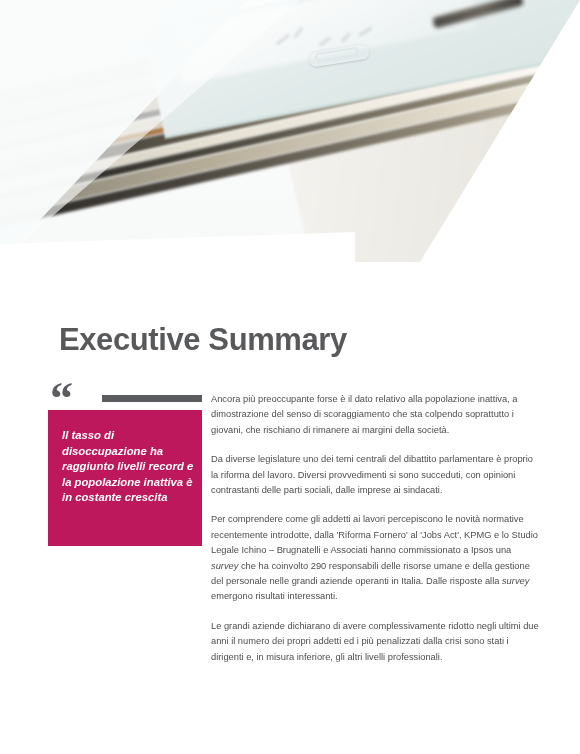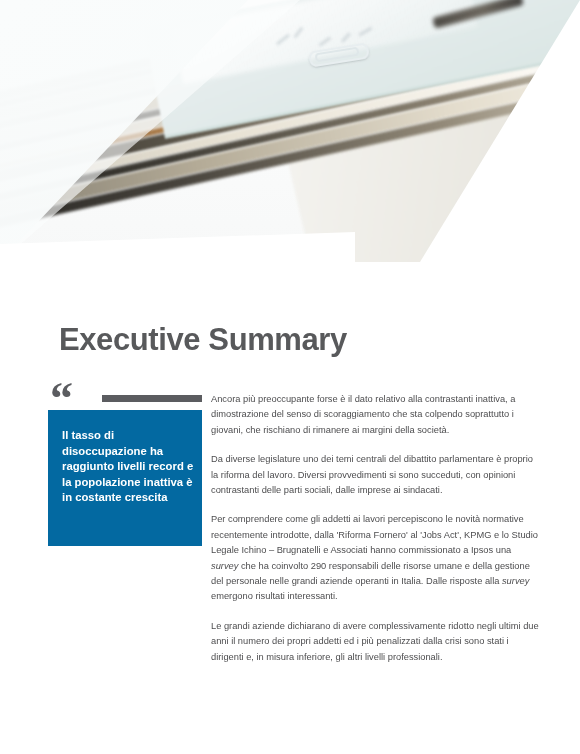--- a/index.html
+++ b/index.html
@@ -206,24 +206,25 @@
   .quote-rule {
     position: absolute;
     left: 54px;
     top: 7px;
     right: 0;
     height: 7px;
     background: #5b5c60;
   }
   .quote-box {
     position: relative;
-    background: #0369a1;
+    background: #be185d;
     padding: 18px 8px 40px 14px;
     box-sizing: border-box;
     min-height: 88px;
+    font-style: italic;
   }
   .quote-text {
     margin: 0;
     font-size: 11.3px;
     line-height: 15.5px;
     font-weight: bold;
     color: #ffffff;
   }
 
   
@@ -299,19 +300,19 @@
   <div class="quote-rule-row">
     <span class="quote-mark">“</span>
     <span class="quote-rule"></span>
   </div>
   <div class="quote-box">
     <p class="quote-text">Il tasso di disoccupazione ha raggiunto livelli record e la popolazione inattiva è in costante crescita</p>
   </div>
 </div>
 
 <div class="body-col">
-  <p>Ancora più preoccupante forse è il dato relativo alla contrastanti inattiva, a dimostrazione del senso di scoraggiamento che sta colpendo soprattutto i giovani, che rischiano di rimanere ai margini della società.</p>
+  <p>Ancora più preoccupante forse è il dato relativo alla popolazione inattiva, a dimostrazione del senso di scoraggiamento che sta colpendo soprattutto i giovani, che rischiano di rimanere ai margini della società.</p>
   <p>Da diverse legislature uno dei temi centrali del dibattito parlamentare è proprio la riforma del lavoro. Diversi provvedimenti si sono succeduti, con opinioni contrastanti delle parti sociali, dalle imprese ai sindacati.</p>
   <p>
     <span>Per comprendere come gli addetti ai lavori percepiscono le novità normative recentemente introdotte, dalla 'Riforma Fornero' al 'Jobs Act', KPMG e lo Studio Legale Ichino – Brugnatelli e Associati hanno commissionato a Ipsos una </span><em>survey</em><span> che ha coinvolto 290 responsabili delle risorse umane e della gestione del personale nelle grandi aziende operanti in Italia. Dalle risposte alla </span><em>survey</em><span> emergono risultati interessanti.</span>
   </p>
   <p>Le grandi aziende dichiarano di avere complessivamente ridotto negli ultimi due anni il numero dei propri addetti ed i più penalizzati dalla crisi sono stati i dirigenti e, in misura inferiore, gli altri livelli professionali.</p>
 </div>
 
 </body></html>

